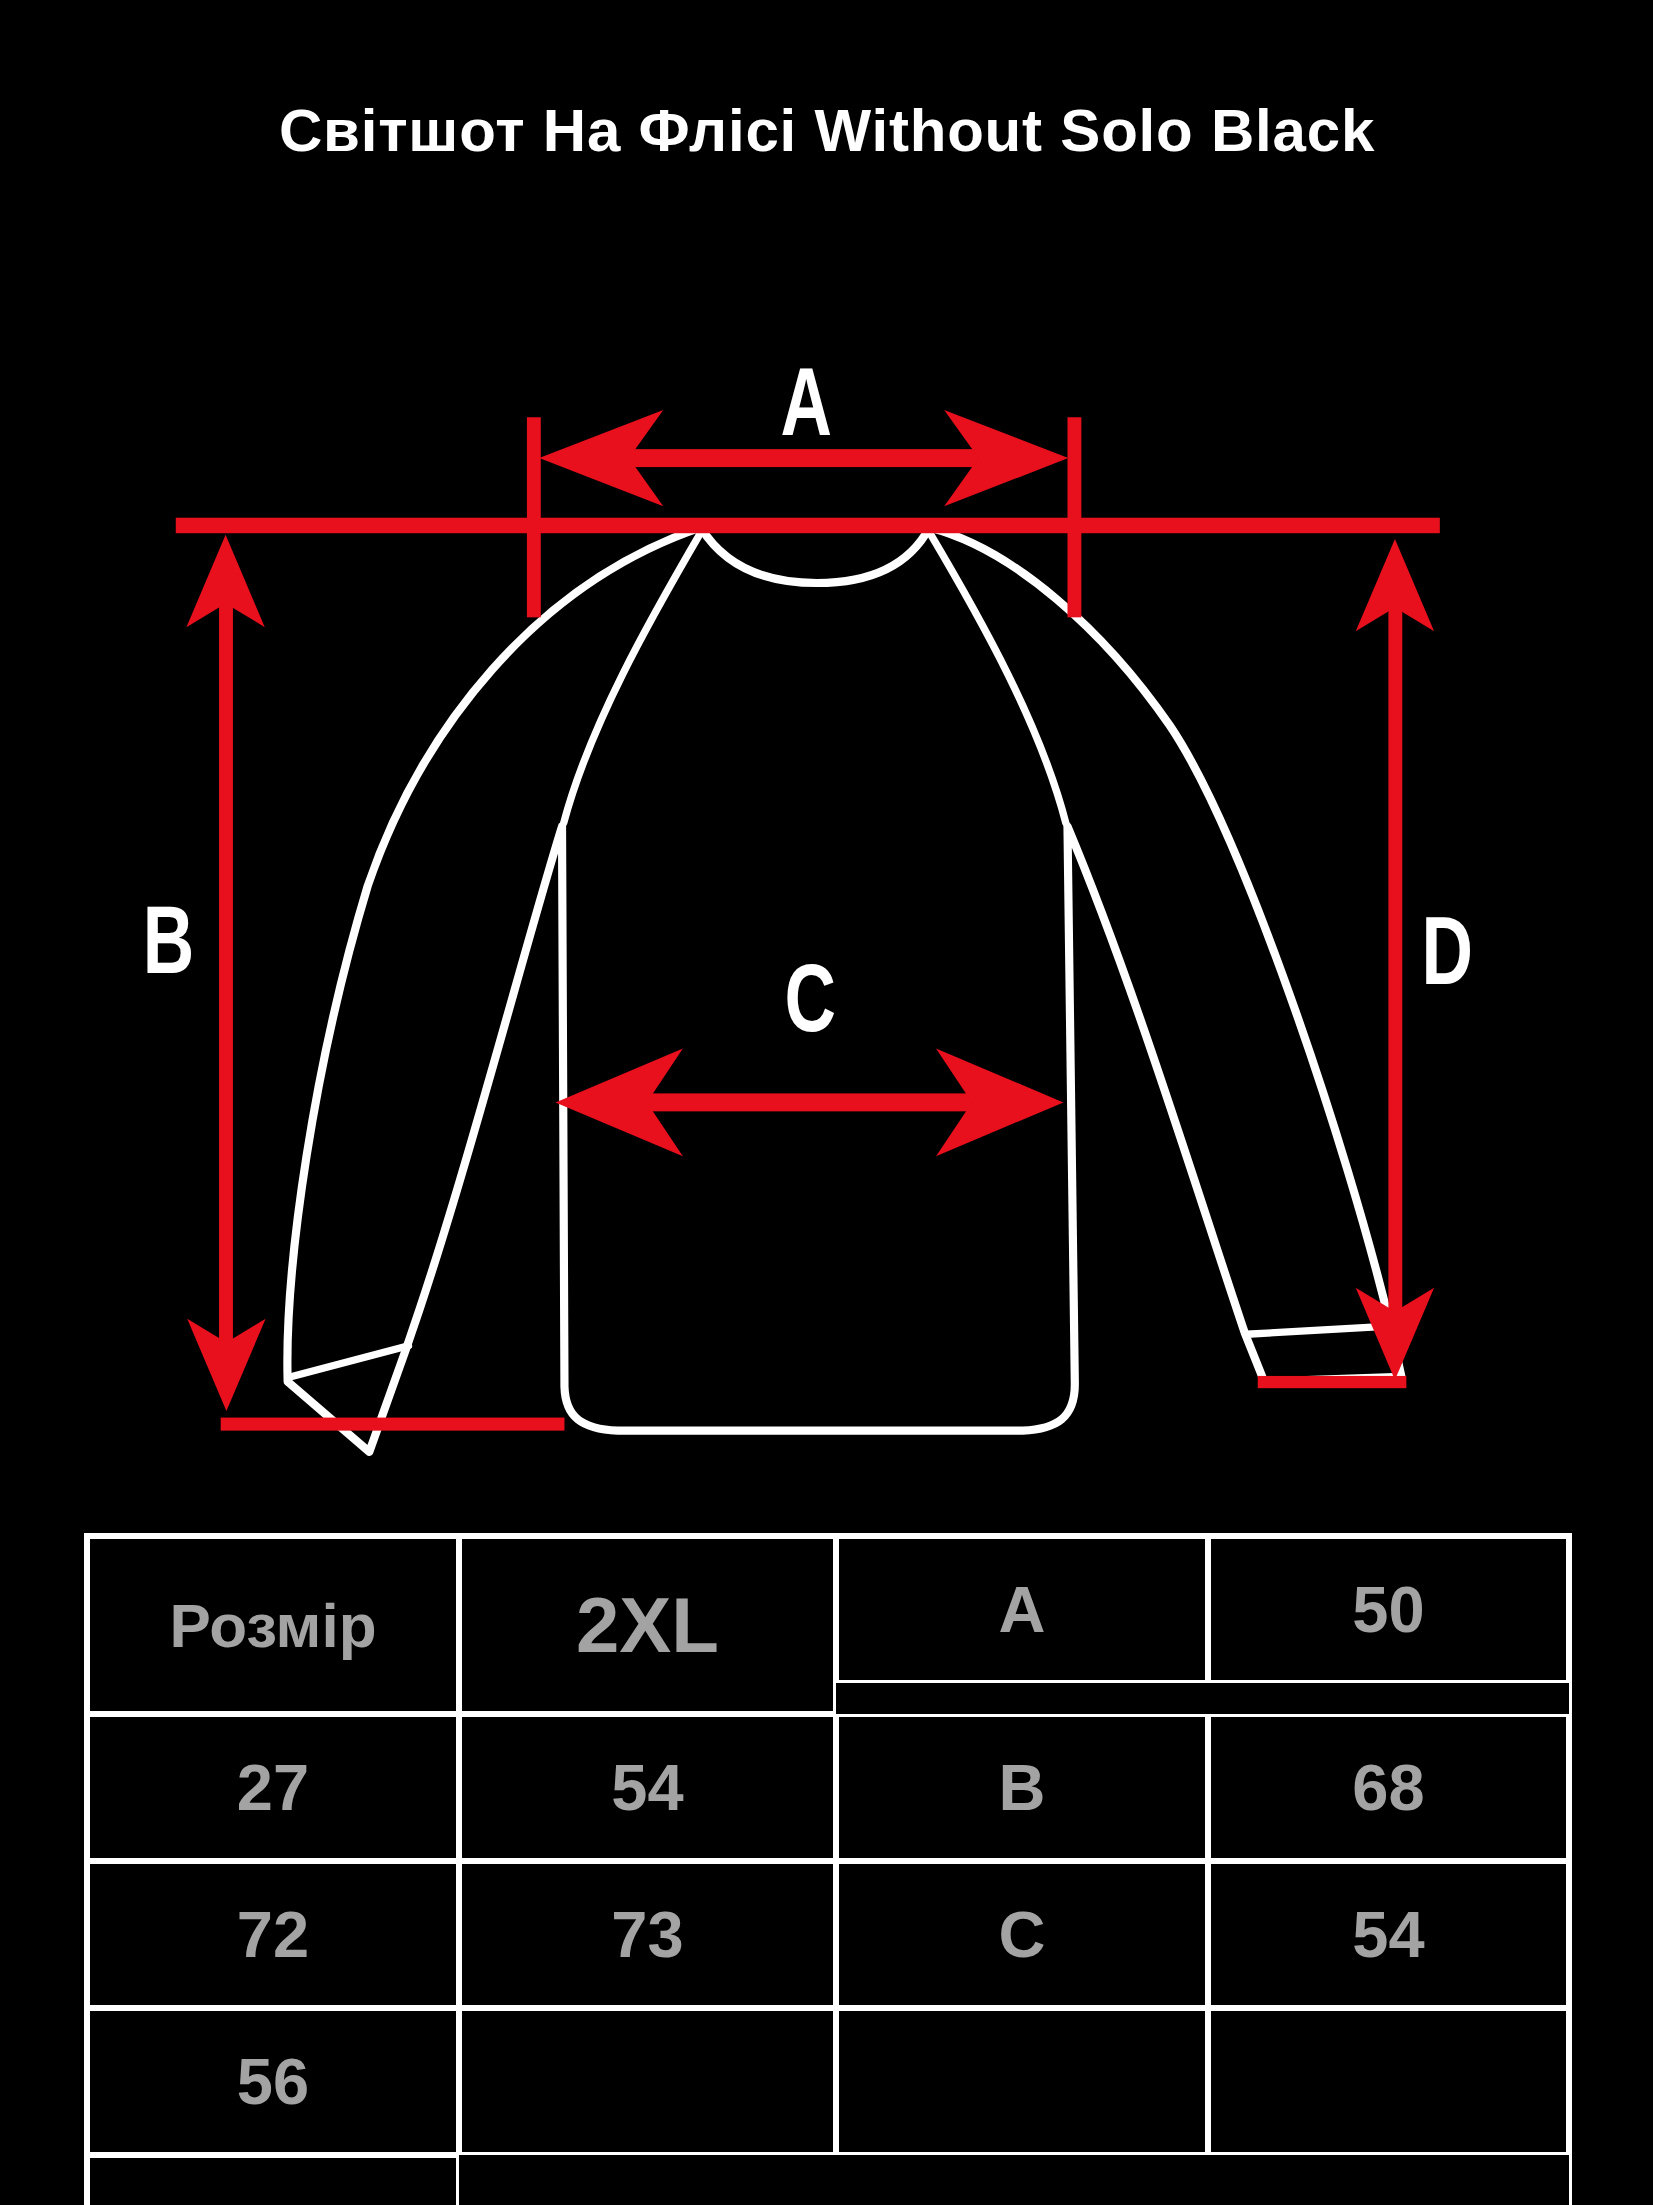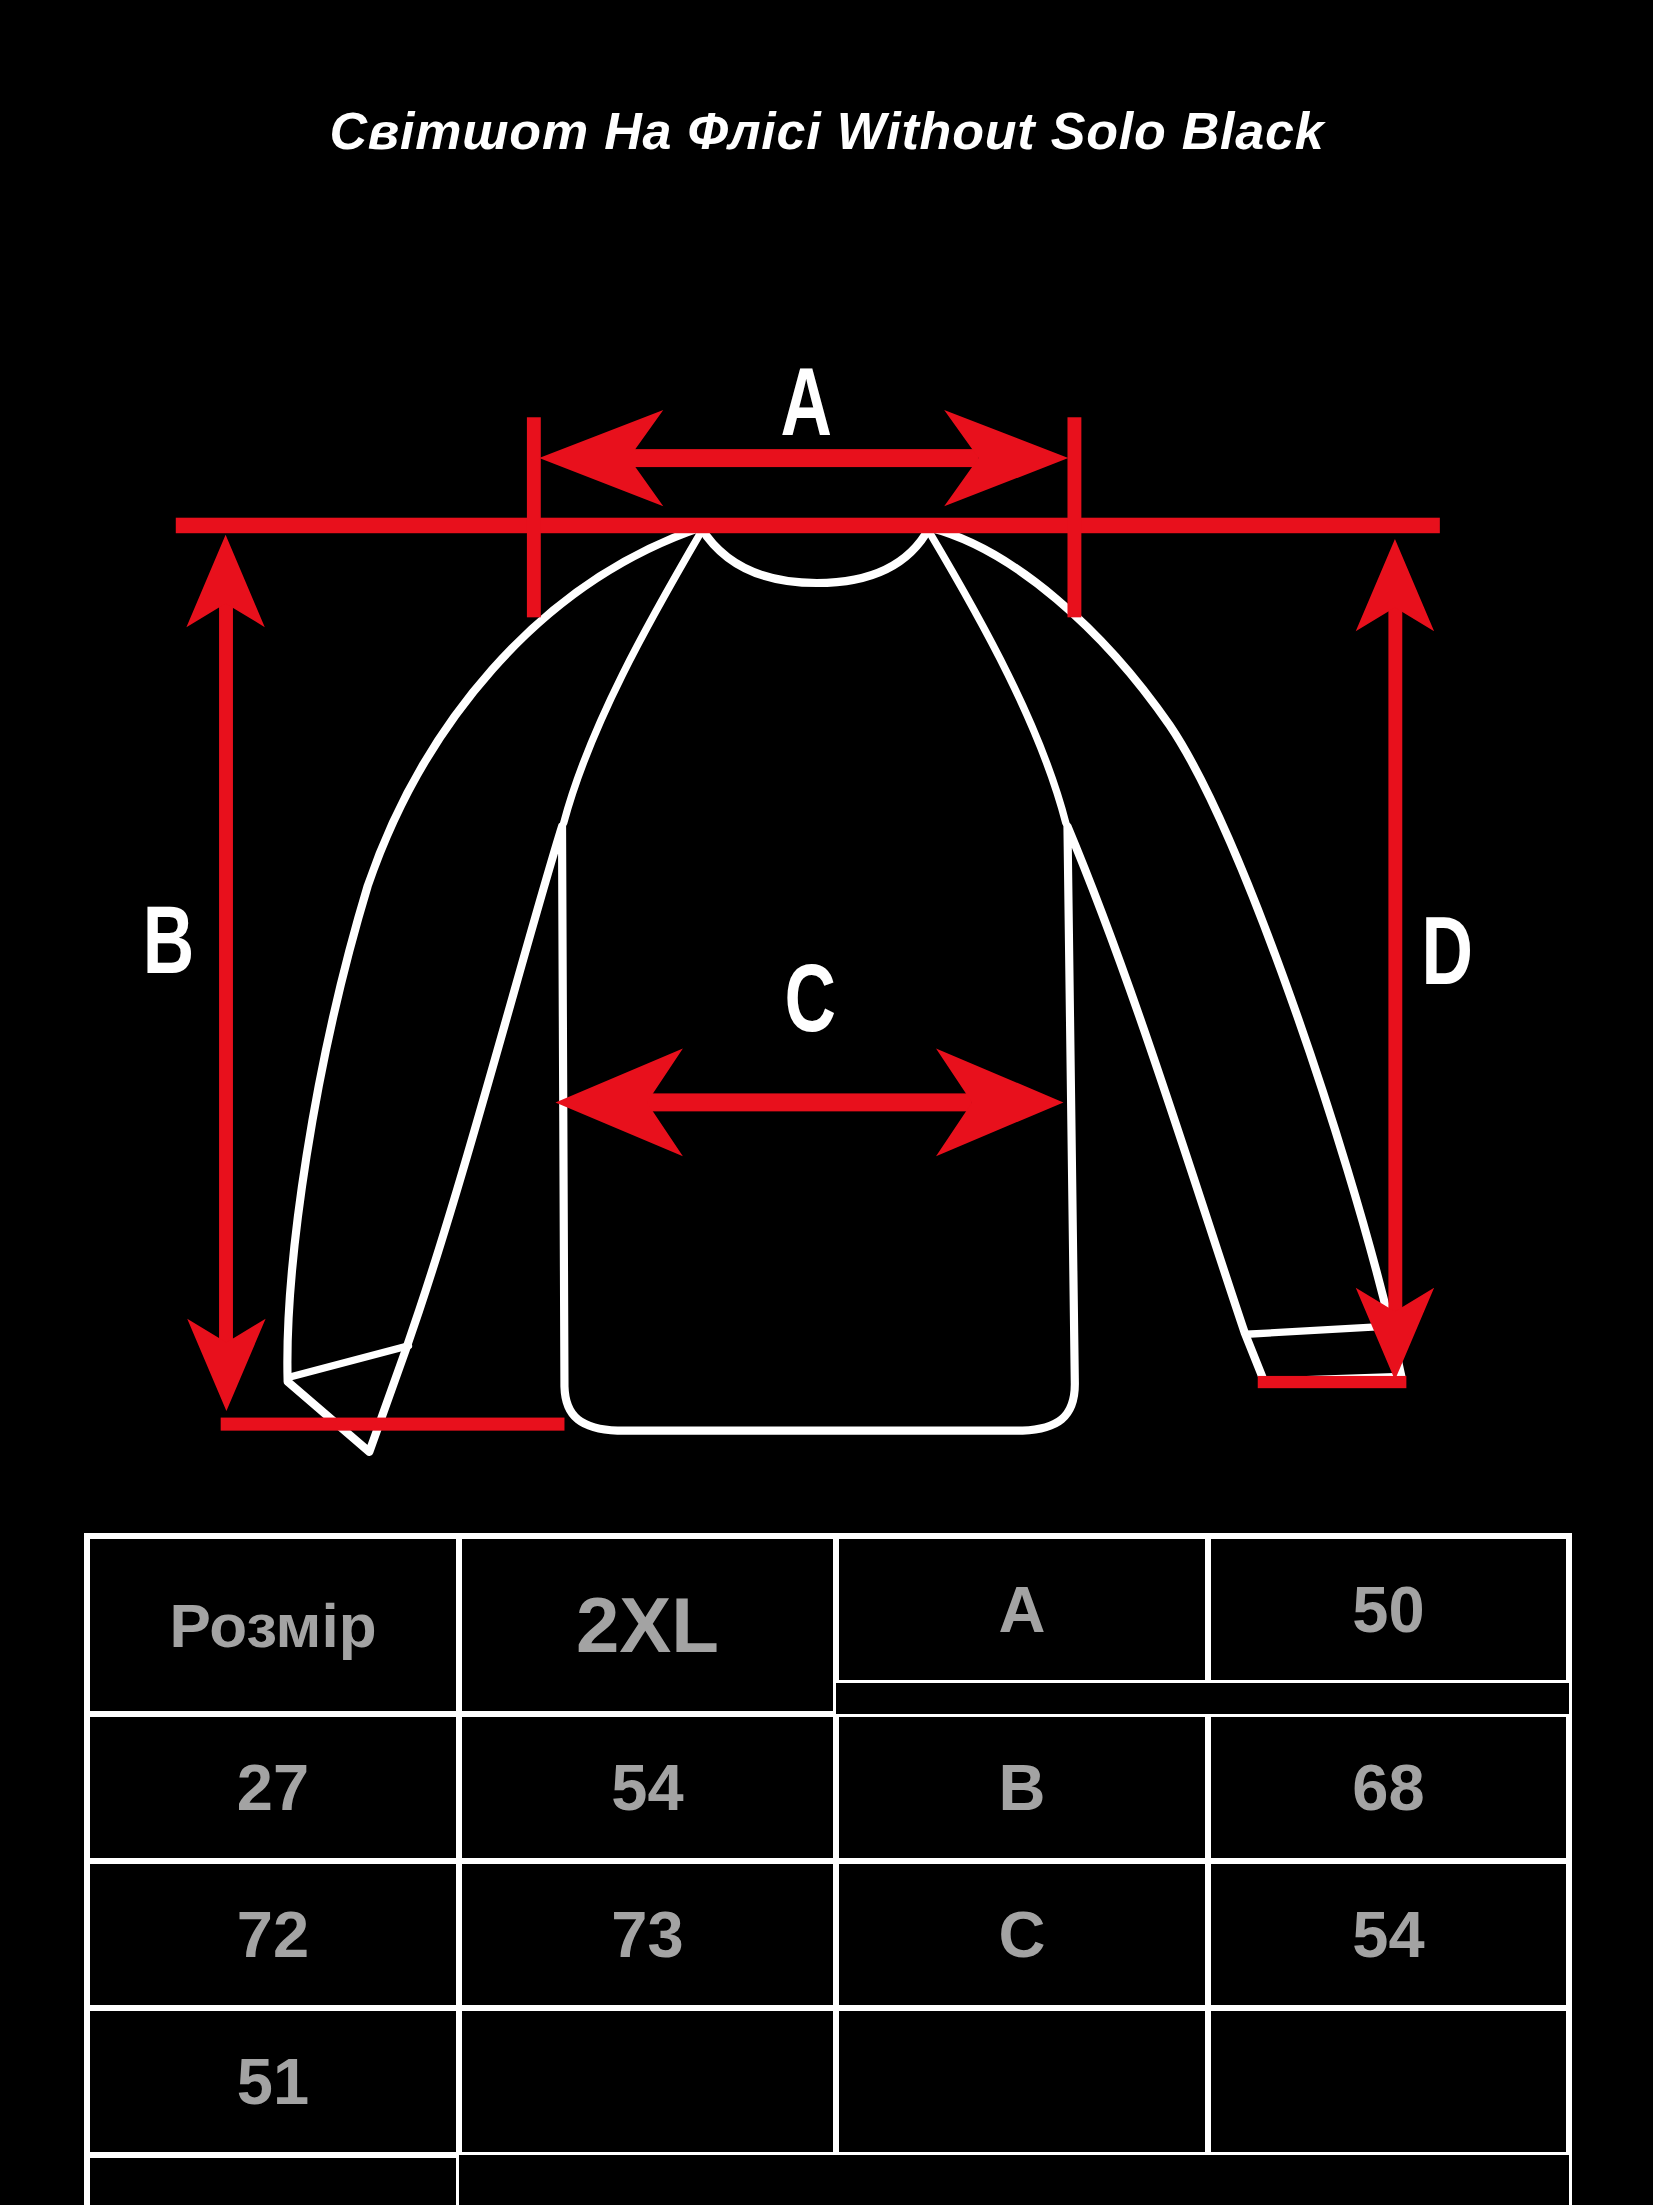--- a/index.html
+++ b/index.html
@@ -7,24 +7,23 @@
     position:relative;
     width:1654px;height:2205px;
     background:#000;
     overflow:hidden;
     font-family:"Liberation Sans", sans-serif;
   }
   .title{
     position:absolute;
     left:0;top:57px;width:1654px;height:147px;
     display:flex;align-items:center;justify-content:center;
-    color:#fff;font-size:52px;font-weight:bold;
+    color:#fff;font-size:60px;font-weight:bold;
     white-space:nowrap;
     letter-spacing:0.8px;
-    font-style:italic;
   }
   .diagram-svg{position:absolute;left:0;top:0;}
   .size-table{
     position:absolute;
     left:84px;top:1533px;width:1488px;
     display:grid;
     grid-template-columns:372px 377px 372px auto;
     grid-auto-rows:auto;
     border:3.3px solid #fff;
     box-sizing:border-box;
@@ -128,21 +127,21 @@
     <div class="cell data">27</div>
     <div class="cell data">54</div>
 
     <div class="cell data">B</div>
     <div class="cell data">68</div>
     <div class="cell data">72</div>
     <div class="cell data">73</div>
 
     <div class="cell data">C</div>
     <div class="cell data">54</div>
-    <div class="cell data">51</div>
+    <div class="cell data">56</div>
 
     <div class="cell data"></div>
     <div class="cell data"></div>
     <div class="cell data"></div>
     <div class="cell data"></div>
   </div>
 
 </div>
 
 

